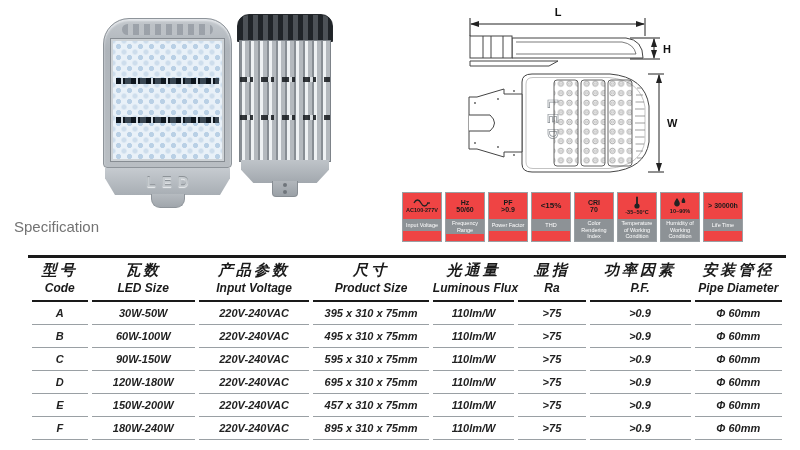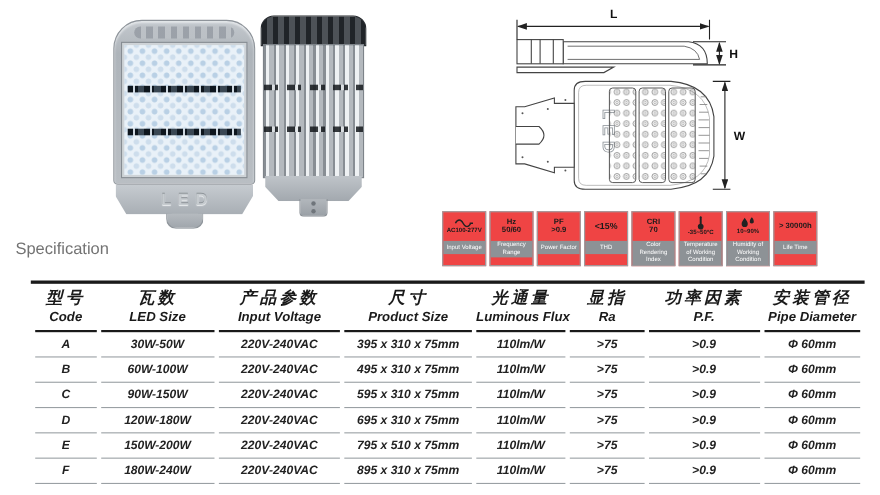--- a/index.html
+++ b/index.html
@@ -353,21 +353,21 @@
           <td>695 x 310 x 75mm</td>
           <td>110lm/W</td>
           <td>&gt;75</td>
           <td>&gt;0.9</td>
           <td>Φ 60mm</td>
         </tr>
         <tr>
           <td>E</td>
           <td>150W-200W</td>
           <td>220V-240VAC</td>
-          <td>795 x 510 x 75mm</td>
+          <td>457 x 310 x 75mm</td>
           <td>110lm/W</td>
           <td>&gt;75</td>
           <td>&gt;0.9</td>
           <td>Φ 60mm</td>
         </tr>
         <tr>
           <td>F</td>
           <td>180W-240W</td>
           <td>220V-240VAC</td>
           <td>895 x 310 x 75mm</td>

